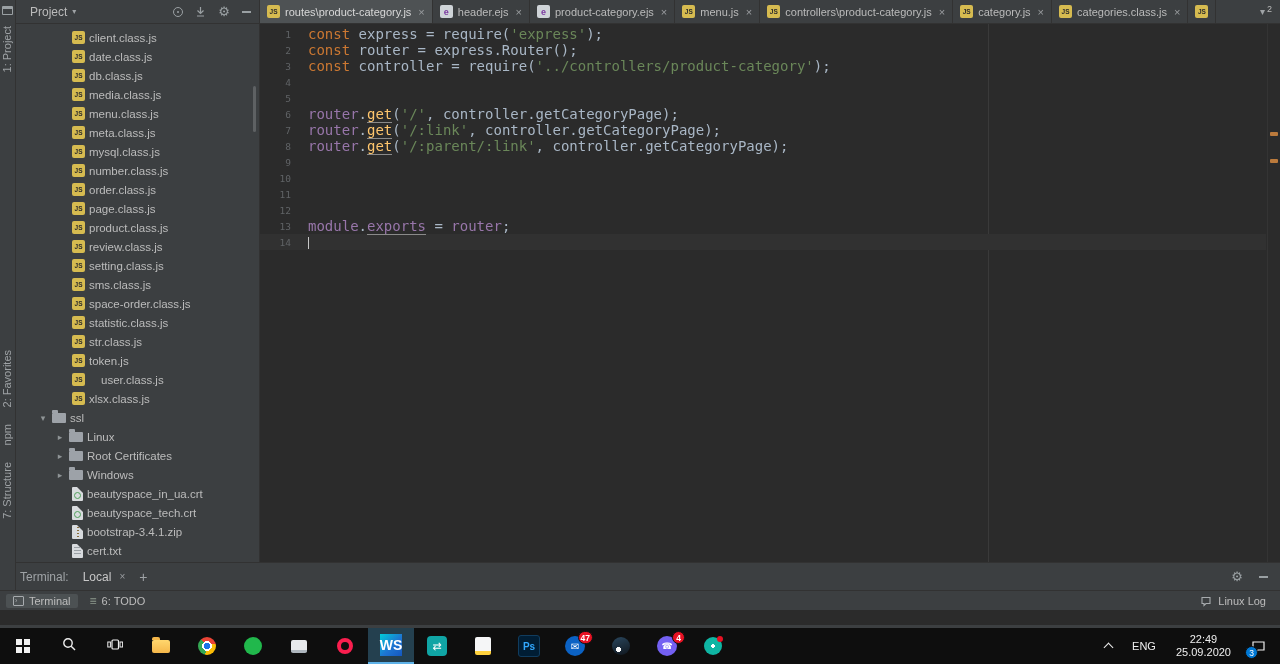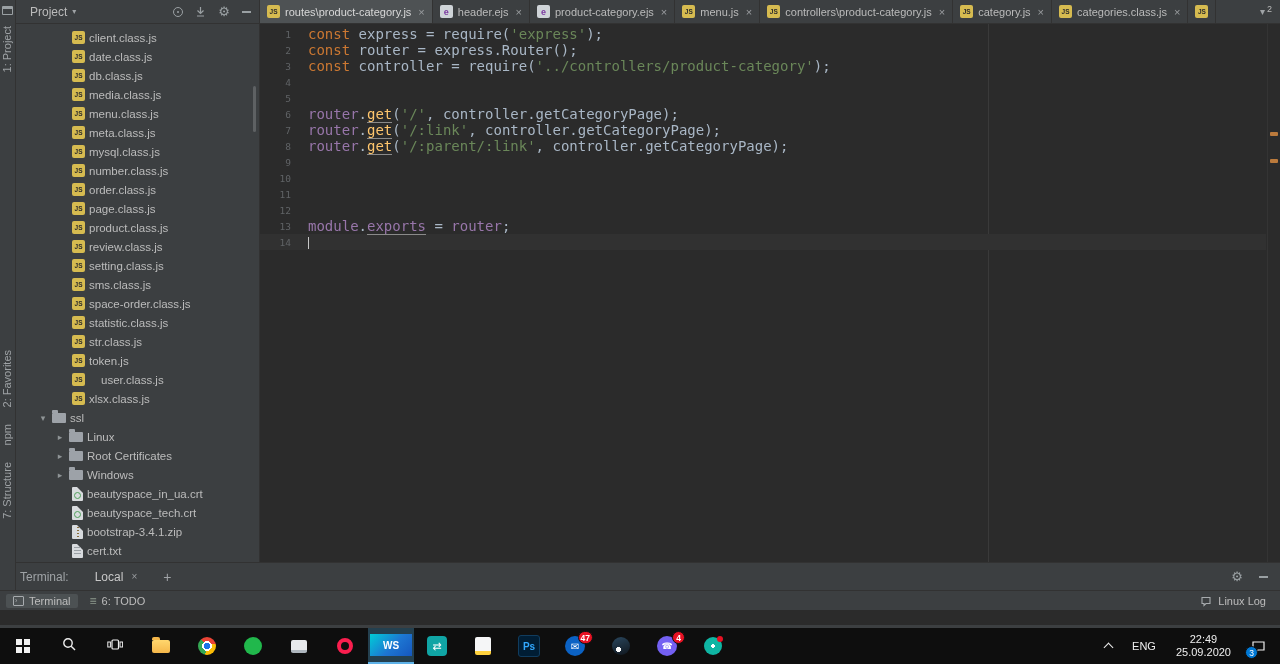--- a/index.html
+++ b/index.html
@@ -59,21 +59,21 @@
   .ct{font-family:"DejaVu Sans Mono",monospace;font-size:14px;white-space:pre;color:#a9b7c6}
   .tok-k{color:#cc7832}
   .tok-s{color:#6a8759}
   .tok-d{color:#a9b7c6}
   .tok-g{color:#9876aa;}
   .tok-gu{color:#9876aa;border-bottom:1px solid #8a8a8a}
   .tok-fu{color:#ffc66d;border-bottom:1px solid #8a8a8a}
   .caret{display:inline-block;width:1px;height:12px;background:#c8c8c8;vertical-align:middle}
 
   
-  #thead{position:absolute;left:0;top:562px;width:1280px;height:28px;background:#3c3f41;border-top:1px solid #323232;display:flex;align-items:center;gap:26px;padding:0 12px 0 20px;font-size:12px;color:#9fa3a6}
+  #thead{position:absolute;left:0;top:562px;width:1280px;height:28px;background:#3c3f41;border-top:1px solid #323232;display:flex;align-items:center;gap:14px;padding:0 12px 0 20px;font-size:12px;color:#9fa3a6}
   .ttab{display:flex;align-items:center;gap:6px;color:#c8c8c8;font-size:12px}
   .ttab .tab-close{font-size:10px}
   .tplus{color:#9fa3a6;font-size:14px}
   #thead .hicons{gap:16px}
 
   
   #sbar1{position:absolute;left:0;top:590px;width:1280px;height:20px;background:#3c3f41;border-top:1px solid #323232;display:flex;align-items:center;gap:12px;padding:0 14px 0 6px;font-size:11px;color:#bdbdbd}
   .sbtn{display:flex;align-items:center;gap:5px}
   .terminal-btn{background:#4c5153;border-radius:2px;padding:1px 7px}
   .ic-term{width:11px;height:10px;border:1px solid #a7abae;border-radius:1px;display:flex;align-items:flex-start;justify-content:flex-start;color:#a7abae;font-size:7px;line-height:8px;padding-left:1px}
@@ -92,21 +92,21 @@
   .app.active{background:#24404f;border-bottom:2px solid #5eb2e8}
   .badge{position:absolute;top:3px;right:5px;min-width:13px;height:13px;border-radius:7px;background:#e81123;color:#fff;font-size:8.5px;font-weight:bold;display:flex;align-items:center;justify-content:center;padding:0 2px;border:1px solid #111}
   .k-start{display:grid;grid-template-columns:6.5px 6.5px;grid-template-rows:6.5px 6.5px;gap:1.5px}
   .k-start i{background:#f2f2f2}
   .k-folder{width:18px;height:13px;background:linear-gradient(#ffd76e,#f5b74a);border-radius:2px;position:relative}
   .k-folder::before{content:'';position:absolute;top:-3px;left:0;width:8px;height:3px;background:#f5b74a;border-radius:2px 2px 0 0}
   .k-chrome{width:18px;height:18px;border-radius:50%;background:radial-gradient(circle,#1a73e8 0 3px,transparent 3px),radial-gradient(circle,#fff 0 4.8px,transparent 4.8px),conic-gradient(from -45deg,#ea4335 0 33%,#fbbc05 0 66%,#34a853 0 100%)}
   .k-green{width:18px;height:18px;border-radius:50%;background:#21b84c}
   .k-monitor{width:16px;height:13px;background:#e8eaed;border-radius:2px;border-bottom:3px solid #aeb6bd}
   .k-redring{width:16px;height:16px;border-radius:50%;border:4px solid #fa1e4e}
-  .k-ws{width:42px;height:22px;background:linear-gradient(135deg,#00cdd7,#1d76d2 55%,#1557bf);display:flex;align-items:center;justify-content:center;color:#fff;font-weight:bold;font-size:10px}
+  .k-ws{width:22px;height:22px;background:linear-gradient(135deg,#00cdd7,#1d76d2 55%,#1557bf);display:flex;align-items:center;justify-content:center;color:#fff;font-weight:bold;font-size:14px}
   .k-tealarrows{width:20px;height:20px;border-radius:4px;background:#10a5a5;color:#fff;font-size:11px;display:flex;align-items:center;justify-content:center}
   .k-notes{width:16px;height:18px;background:#f5f6f7;border-radius:2px;border-bottom:4px solid #ffd23e}
   .k-ps{width:22px;height:22px;background:#001d34;color:#31a8ff;font-weight:bold;font-size:10px;display:flex;align-items:center;justify-content:center;border-radius:3px;border:1px solid #103c5e}
   .k-mail{width:20px;height:20px;border-radius:50%;background:#0b62c4;color:#fff;font-size:10px;display:flex;align-items:center;justify-content:center}
   .k-steam{width:18px;height:18px;border-radius:50%;background:radial-gradient(circle at 35% 70%,#fff 0 2.5px,transparent 2.5px),linear-gradient(160deg,#2a475e,#10161d)}
   .k-viber{width:20px;height:20px;border-radius:50%;background:#7360f2;color:#fff;font-size:9px;display:flex;align-items:center;justify-content:center}
   .k-camtasia{width:18px;height:18px;border-radius:50%;background:radial-gradient(circle,#fff 0 2px,#0fb5a3 2px);position:relative}
   .k-camtasia::after{content:'';position:absolute;top:-1px;right:-1px;width:6px;height:6px;border-radius:50%;background:#e81123}
   #tray{margin-left:auto;display:flex;align-items:center;height:100%;gap:4px;padding-right:6px}
   .tray-item{height:100%;display:flex;align-items:center;justify-content:center;padding:0 8px;color:#eee;font-size:11px}

